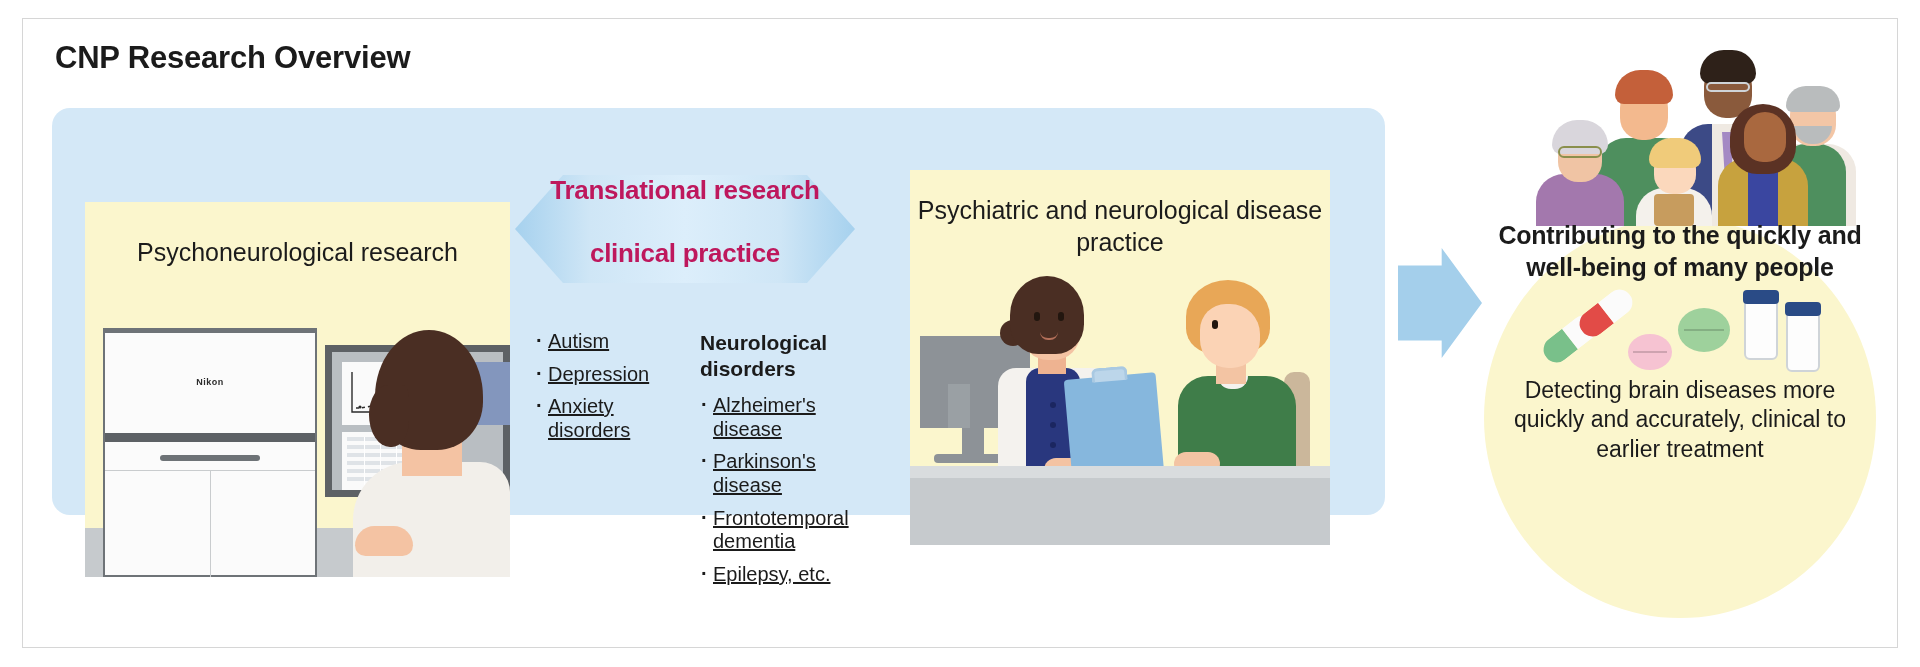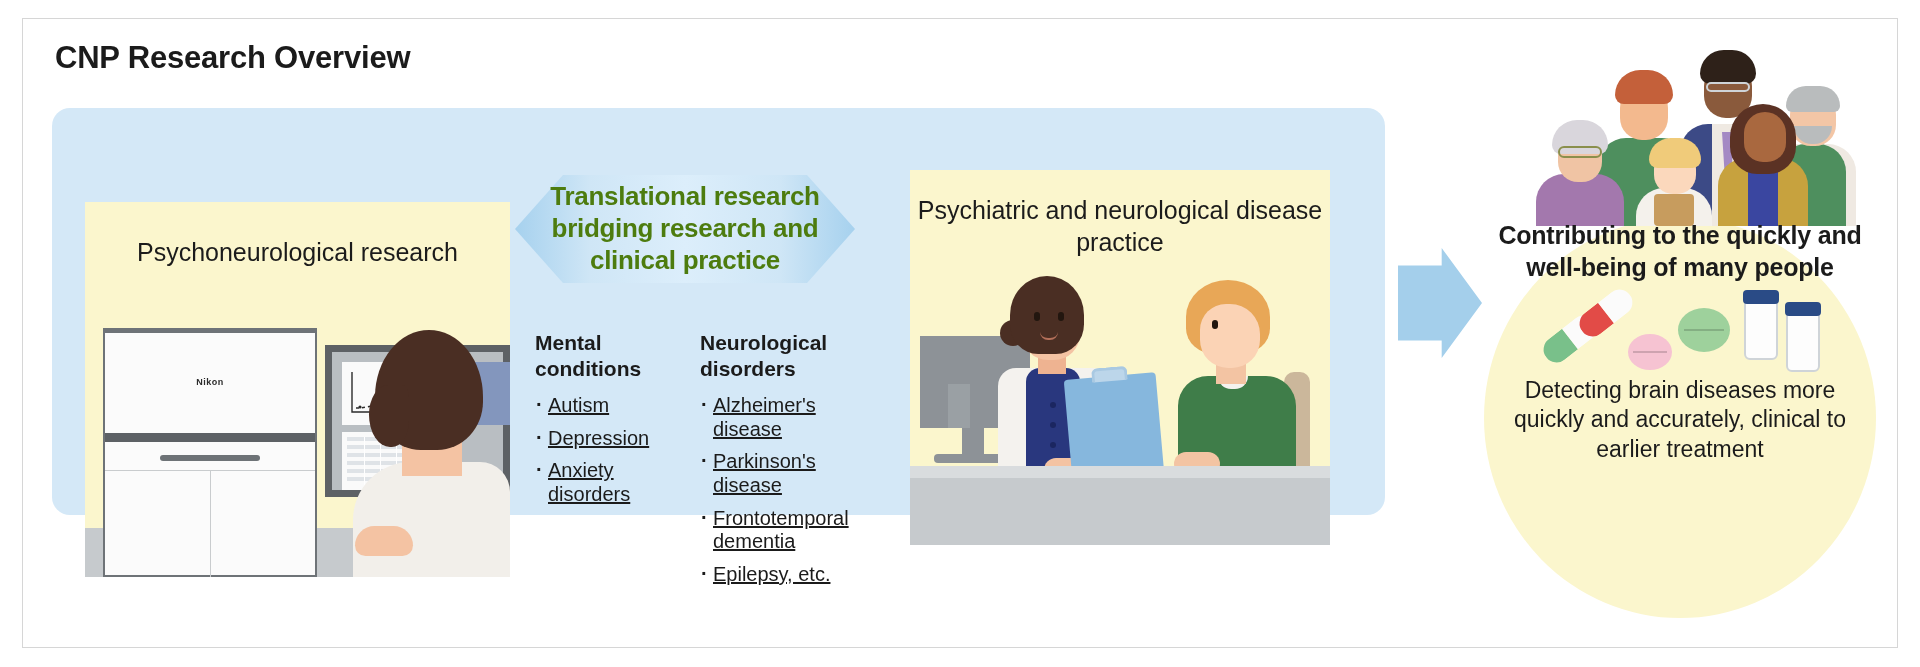--- a/index.html
+++ b/index.html
@@ -98,23 +98,23 @@
     left: 515px; top: 175px;
     width: 340px; height: 108px;
   }
   .arrow-shape {
     position: absolute; inset: 0;
     background: linear-gradient(90deg,#a6d1ee 0%, #cfe6f6 22%, #dceefb 50%, #cfe6f6 78%, #a6d1ee 100%);
     clip-path: polygon(0 50%, 48px 0, 292px 0, 340px 50%, 292px 100%, 48px 100%);
   }
   .arrow-text {
     position: absolute; inset: 0;
-    display: flex; align-items: center; justify-content: center;
+    display: flex; align-items: flex-start; justify-content: center;
     text-align: center;
-    font-size: 26px; font-weight: 700; color: #4d7c0f;
+    font-size: 26px; font-weight: 700; color: #be185d;
     line-height: 1.22;
     letter-spacing: -0.3px;
   }
 
   .list-col { position: absolute; color: #1b1b1b; }
   #col-mental { left: 535px; top: 330px; width: 160px; }
   #col-neuro  { left: 700px; top: 330px; width: 180px; }
   .list-head { font-size: 21px; font-weight: 700; line-height: 1.22; margin-bottom: 13px; }
   .list-items { list-style: none; text-decoration: underline; }
   .list-items li {
@@ -270,31 +270,27 @@
         <div class="lp-hand"></div>
       </div>
     </div>
   </div>
 
   <div class="arrow-band">
     <div class="arrow-shape"></div>
     <div class="arrow-text">
       <span>
         <span>Translational research</span><br>
-        <span>bridging research and</span><br>
+        <br>
         <span>clinical practice</span>
       </span>
     </div>
   </div>
 
   <div class="list-col" id="col-mental">
-    <div class="list-head">
-      <span>Mental</span><br>
-      <span>conditions</span>
-    </div>
     <ul class="list-items">
       <li>Autism</li>
       <li>Depression</li>
       <li>Anxiety disorders</li>
     </ul>
   </div>
 
   <div class="list-col" id="col-neuro">
     <div class="list-head">
       <span>Neurological</span><br>

